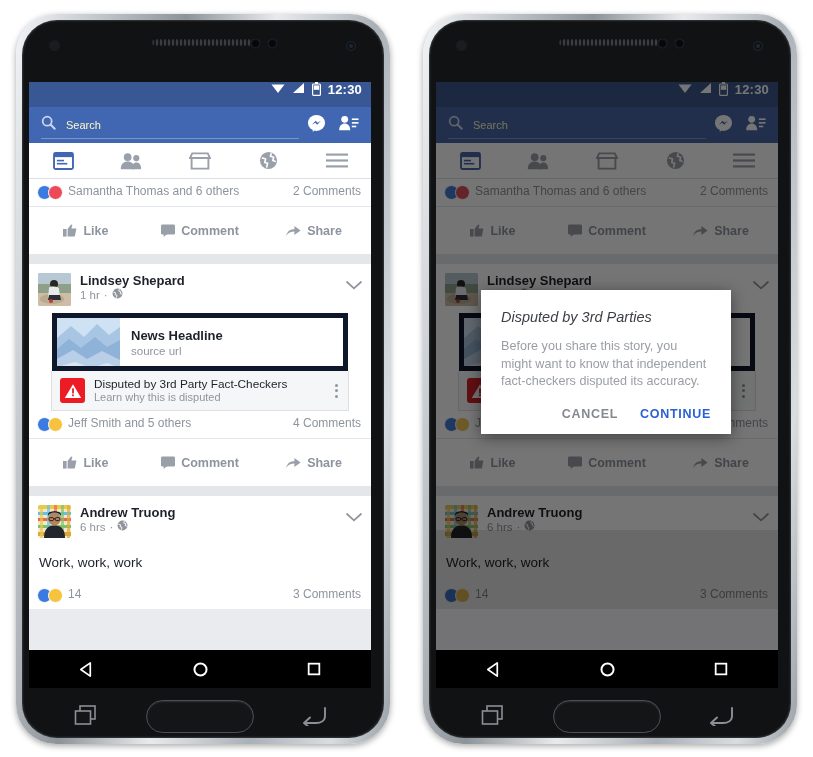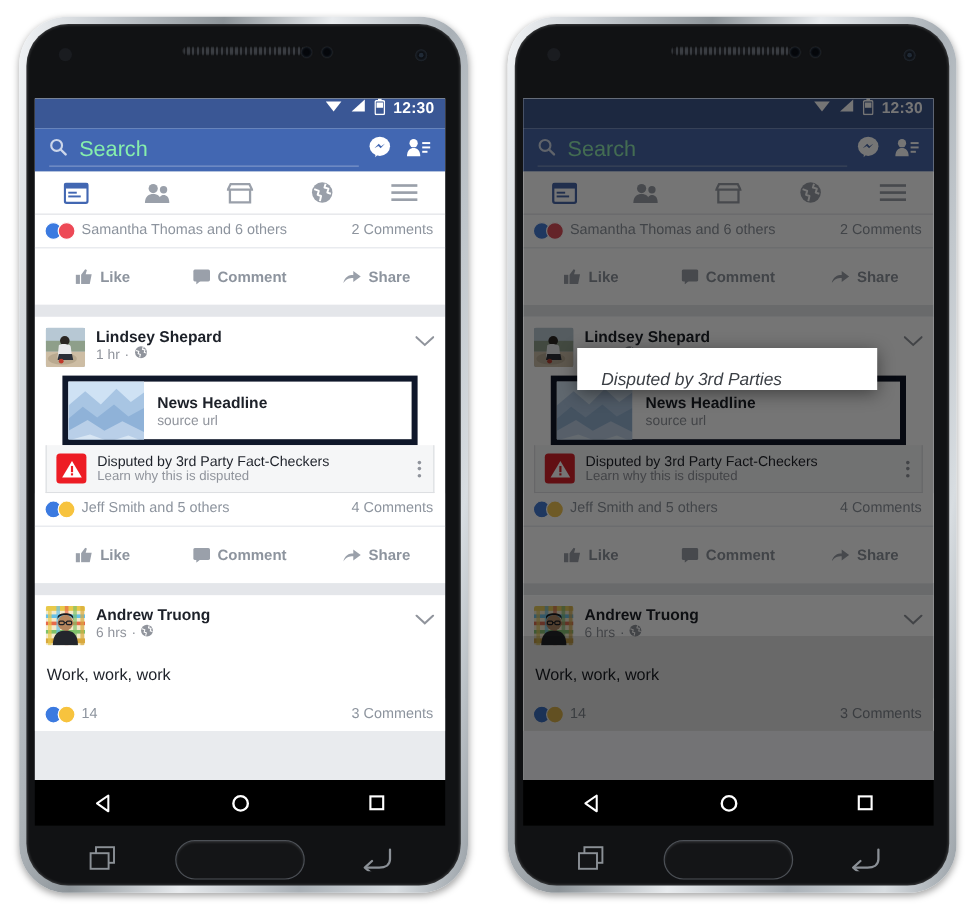--- a/index.html
+++ b/index.html
@@ -55,21 +55,21 @@
   }
 
   .statusbar { height:25px; background:#3a5795; display:flex; align-items:flex-start;
     justify-content:flex-end; padding-right:9px; gap:7px; }
   .status-ico { display:flex; align-items:center; }
   .st-time { color:#ffffff; font-size:13px; font-weight:bold; letter-spacing:.2px; }
 
   .fbheader { height:36px; background:#4267b2; display:flex; align-items:center; padding:0 10px 0 12px; }
   .search-wrap { flex:1; display:flex; align-items:center; gap:10px;
     border-bottom:1px solid rgba(255,255,255,.30); height:28px; margin-right:8px;}
-  .search-text { color:#86efac; font-size:18px; }
+  .search-text { color:#fef9c3; font-size:11px; }
   .hdr-icons { display:flex; align-items:center; gap:12px; padding-right:2px;}
 
   .tabbar { height:36px; background:#ffffff; display:flex; align-items:center;
     border-bottom:1px solid #dcdee3; }
   .tab { flex:1; display:flex; align-items:center; justify-content:center; height:100%; }
 
   .metarow { display:flex; background:#fff; padding:5px 10px 5px 8px;
     height:27px; }
   .reactions { display:flex; align-items:center; margin-right:5px; }
   .reac { width:15px; height:15px; border-radius:50%; border:1.6px solid #fff; }
@@ -95,21 +95,21 @@
   .chev { margin-left:auto; color:#90949c; padding-top:3px; }
 
   .linkcard { margin:0 23px; border:5px solid #0f172a; display:flex; align-items:stretch;
     background:#fff; height:58px; }
   .lc-thumb { width:63px; flex:none; position:relative; overflow:hidden;
     background:linear-gradient(#cfe0f3,#e8f1fa); }
   .lc-body { flex:1; display:flex; flex-direction:column; justify-content:center; padding-left:11px; }
   .lc-title { font-size:13px; font-weight:bold; color:#1d2129; }
   .lc-url { font-size:11.5px; color:#90949c; margin-top:2px; }
 
-  .disputed { margin:0 9px; border:1px solid #dddfe2; border-top:none; background:#f5f6f7;
+  .disputed { margin:0 22px; border:1px solid #dddfe2; border-top:none; background:#f5f6f7;
     display:flex; align-items:center; padding:6px 8px; gap:9px; height:40px; }
   .warnicon { width:25px; height:25px; flex:none; background:#ed1c24; border-radius:3px;
     display:flex; align-items:center; justify-content:center; }
   .d-title { font-size:11.8px; color:#1d2129; font-weight:normal; line-height:14px; }
   .d-sub { font-size:11px; color:#90949c; line-height:13px; }
   .kebab { margin-left:auto; display:flex; flex-direction:column; gap:2.5px; padding-right:2px; }
   .kebab i { width:3px; height:3px; border-radius:50%; background:#90949c; display:block; }
 
   .posttext { padding:10px 10px 12px 10px; font-size:13.5px; color:#1d2129; }
 
@@ -768,20 +768,25 @@
             <span class="meta-count">3 Comments</span>
           </div>
         </div>
       </div>
 
       <div class="scrim"></div>
       <div class="scrim-soft"></div>
 
       <div class="dialog">
         <div class="dlg-title">Disputed by 3rd Parties</div>
+        <div class="dlg-body">Before you share this story, you might want to know that independent fact-checkers disputed its accuracy.</div>
+        <div class="dlg-actions">
+          <span class="dlg-btn dlg-cancel">CANCEL</span>
+          <span class="dlg-btn dlg-continue">CONTINUE</span>
+        </div>
       </div>
     </div>
 
     <div class="navbar">
       <div class="navbtn">
         <svg width="17" height="17" viewBox="0 0 18 18">
             <path d="M13 2 L13 16 L3 9 Z" fill="none" stroke="#fff" stroke-width="1.8" stroke-linejoin="round"></path>
           </svg>
       </div>
       <div class="navbtn">

